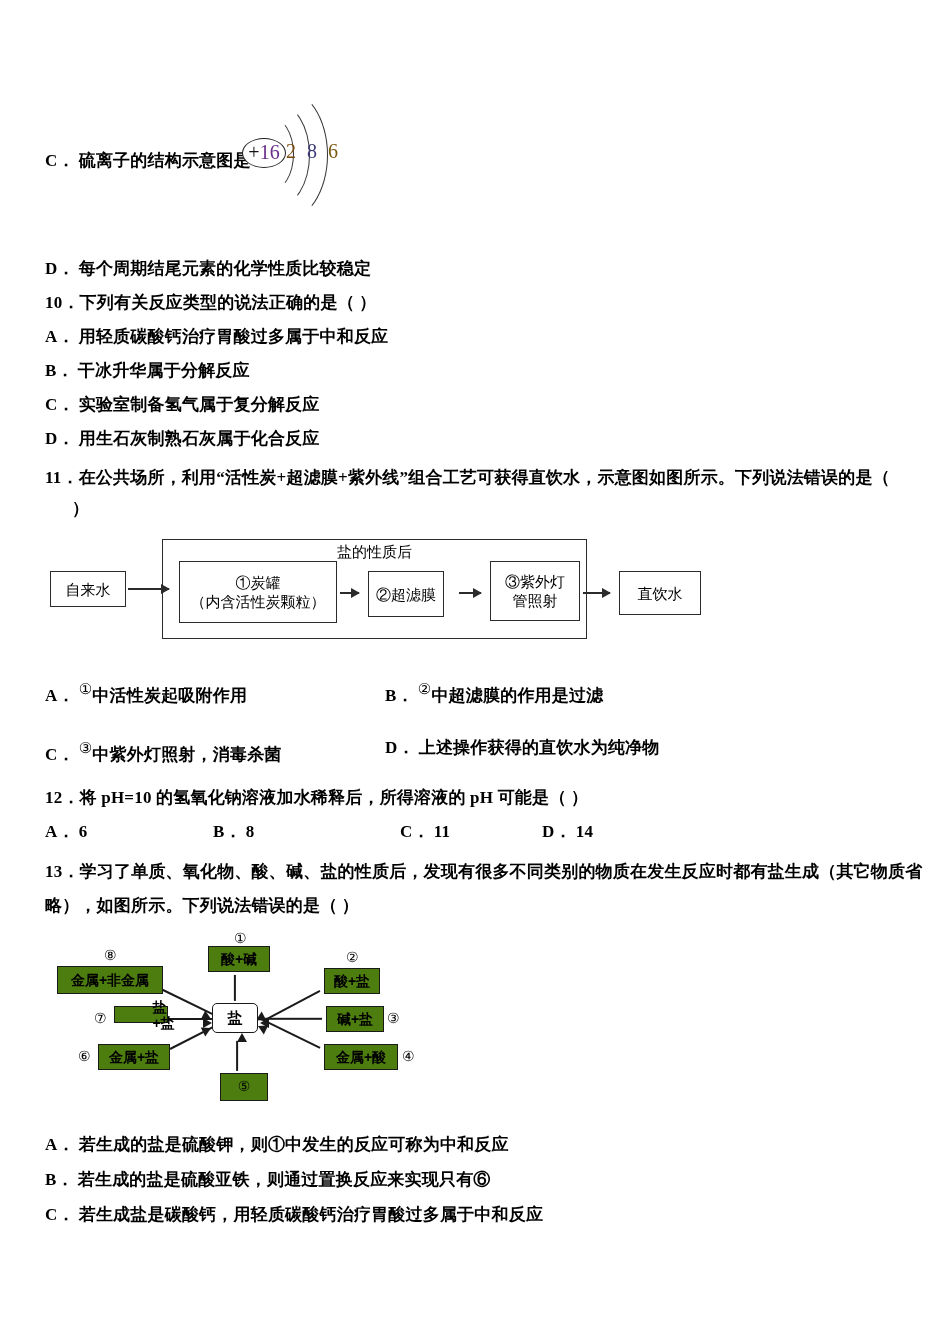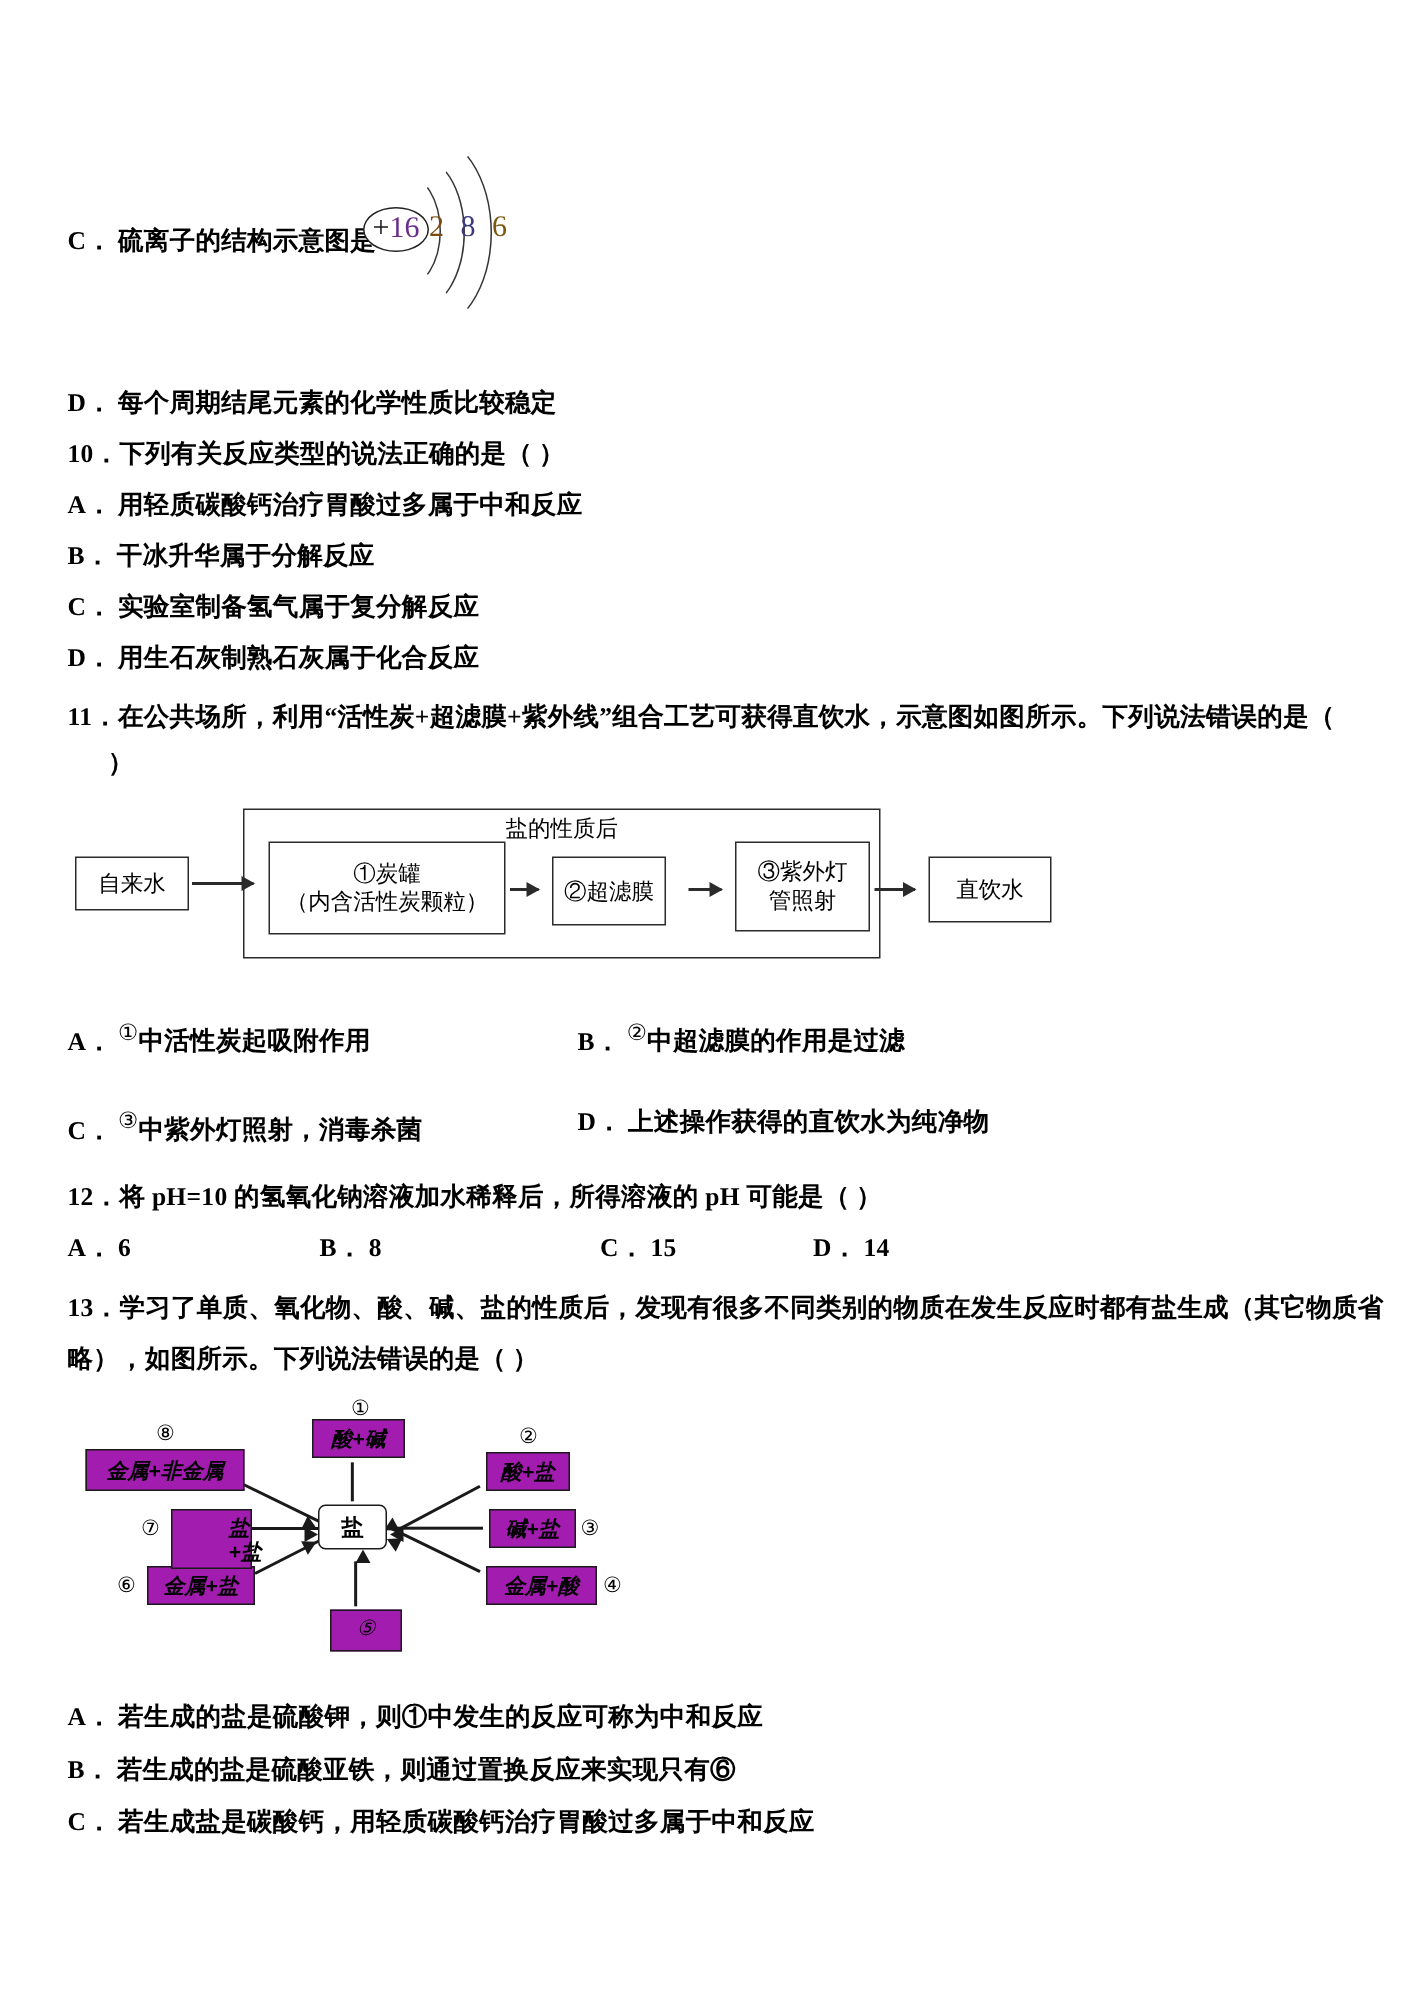--- a/index.html
+++ b/index.html
@@ -162,32 +162,31 @@
   #salt-diagram {
     position: absolute;
     left: 48px;
     top: 930px;
     width: 420px;
     height: 182px;
   }
   .sbox {
     position: absolute;
     border: 1.7px solid #1a1a1a;
-    background: #a21caf;
+    background: #4d7c0f;
     font-size: 14px;
     line-height: 16px;
     font-weight: bold;
     font-family: "Liberation Sans", sans-serif;
     display: flex;
     align-items: center;
     justify-content: center;
     box-sizing: border-box;
     letter-spacing: 0px;
     z-index: 3;
-    font-style: italic;
   }
   .snum {
     position: absolute;
     font-size: 14px;
     font-weight: normal;
     font-family: "Liberation Serif", serif;
     z-index: 4;
   }
   #salt-center {
     position: absolute;
@@ -206,21 +205,21 @@
     justify-content: center;
     z-index: 5;
     box-sizing: border-box;
   }
   #sb1 { left: 160px; top: 16px; width: 62px;  height: 26px; }
   #sb2 { left: 276px; top: 38px; width: 56px;  height: 26px; }
   #sb3 { left: 278px; top: 76px; width: 58px;  height: 26px; }
   #sb4 { left: 276px; top: 114px; width: 74px; height: 26px; }
   #sb5 { left: 172px; top: 143px; width: 48px; height: 28px; }
   #sb6 { left: 50px;  top: 114px; width: 72px; height: 26px; }
-  #sb7 { left: 66px;  top: 76px;  width: 54px; height: 40px; padding-left: 45px; }
+  #sb7 { left: 66px;  top: 76px;  width: 54px; height: 17px; padding-left: 45px; }
   #sb8 { left: 9px;   top: 36px;  width: 106px; height: 28px; }
 
   #sn1 { left: 186px; top: 0px; }
   #sn2 { left: 298px; top: 19px; }
   #sn3 { left: 339px; top: 80px; }
   #sn4 { left: 354px; top: 118px; }
   #sn6 { left: 30px;  top: 118px; }
   #sn7 { left: 46px;  top: 80px; }
   #sn8 { left: 56px;  top: 17px; }
 
@@ -333,21 +332,21 @@
   <div class="line" style="left:45px; top:787px;">
     <span>12．</span><span>将 pH=10 的氢氧化钠溶液加水稀释后，所得溶液的 pH 可能是（ ）</span>
   </div>
   <div class="line" style="left:45px; top:821px;">
     <span class="opt-label">A．</span><span>6</span>
   </div>
   <div class="line" style="left:213px; top:821px;">
     <span class="opt-label">B．</span><span>8</span>
   </div>
   <div class="line" style="left:400px; top:821px;">
-    <span class="opt-label">C．</span><span>15</span>
+    <span class="opt-label">C．</span><span>11</span>
   </div>
   <div class="line" style="left:542px; top:821px;">
     <span class="opt-label">D．</span><span>14</span>
   </div>
 
   <div class="line" style="left:45px; top:861px;">
     <span>13．</span><span>学习了单质、氧化物、酸、碱、盐的性质后，发现有很多不同类别的物质在发生反应时都有盐生成（其它物质省</span>
   </div>
   <div class="line" style="left:45px; top:895px;text-align:center;">略），如图所示。下列说法错误的是（  ）</div>
 

